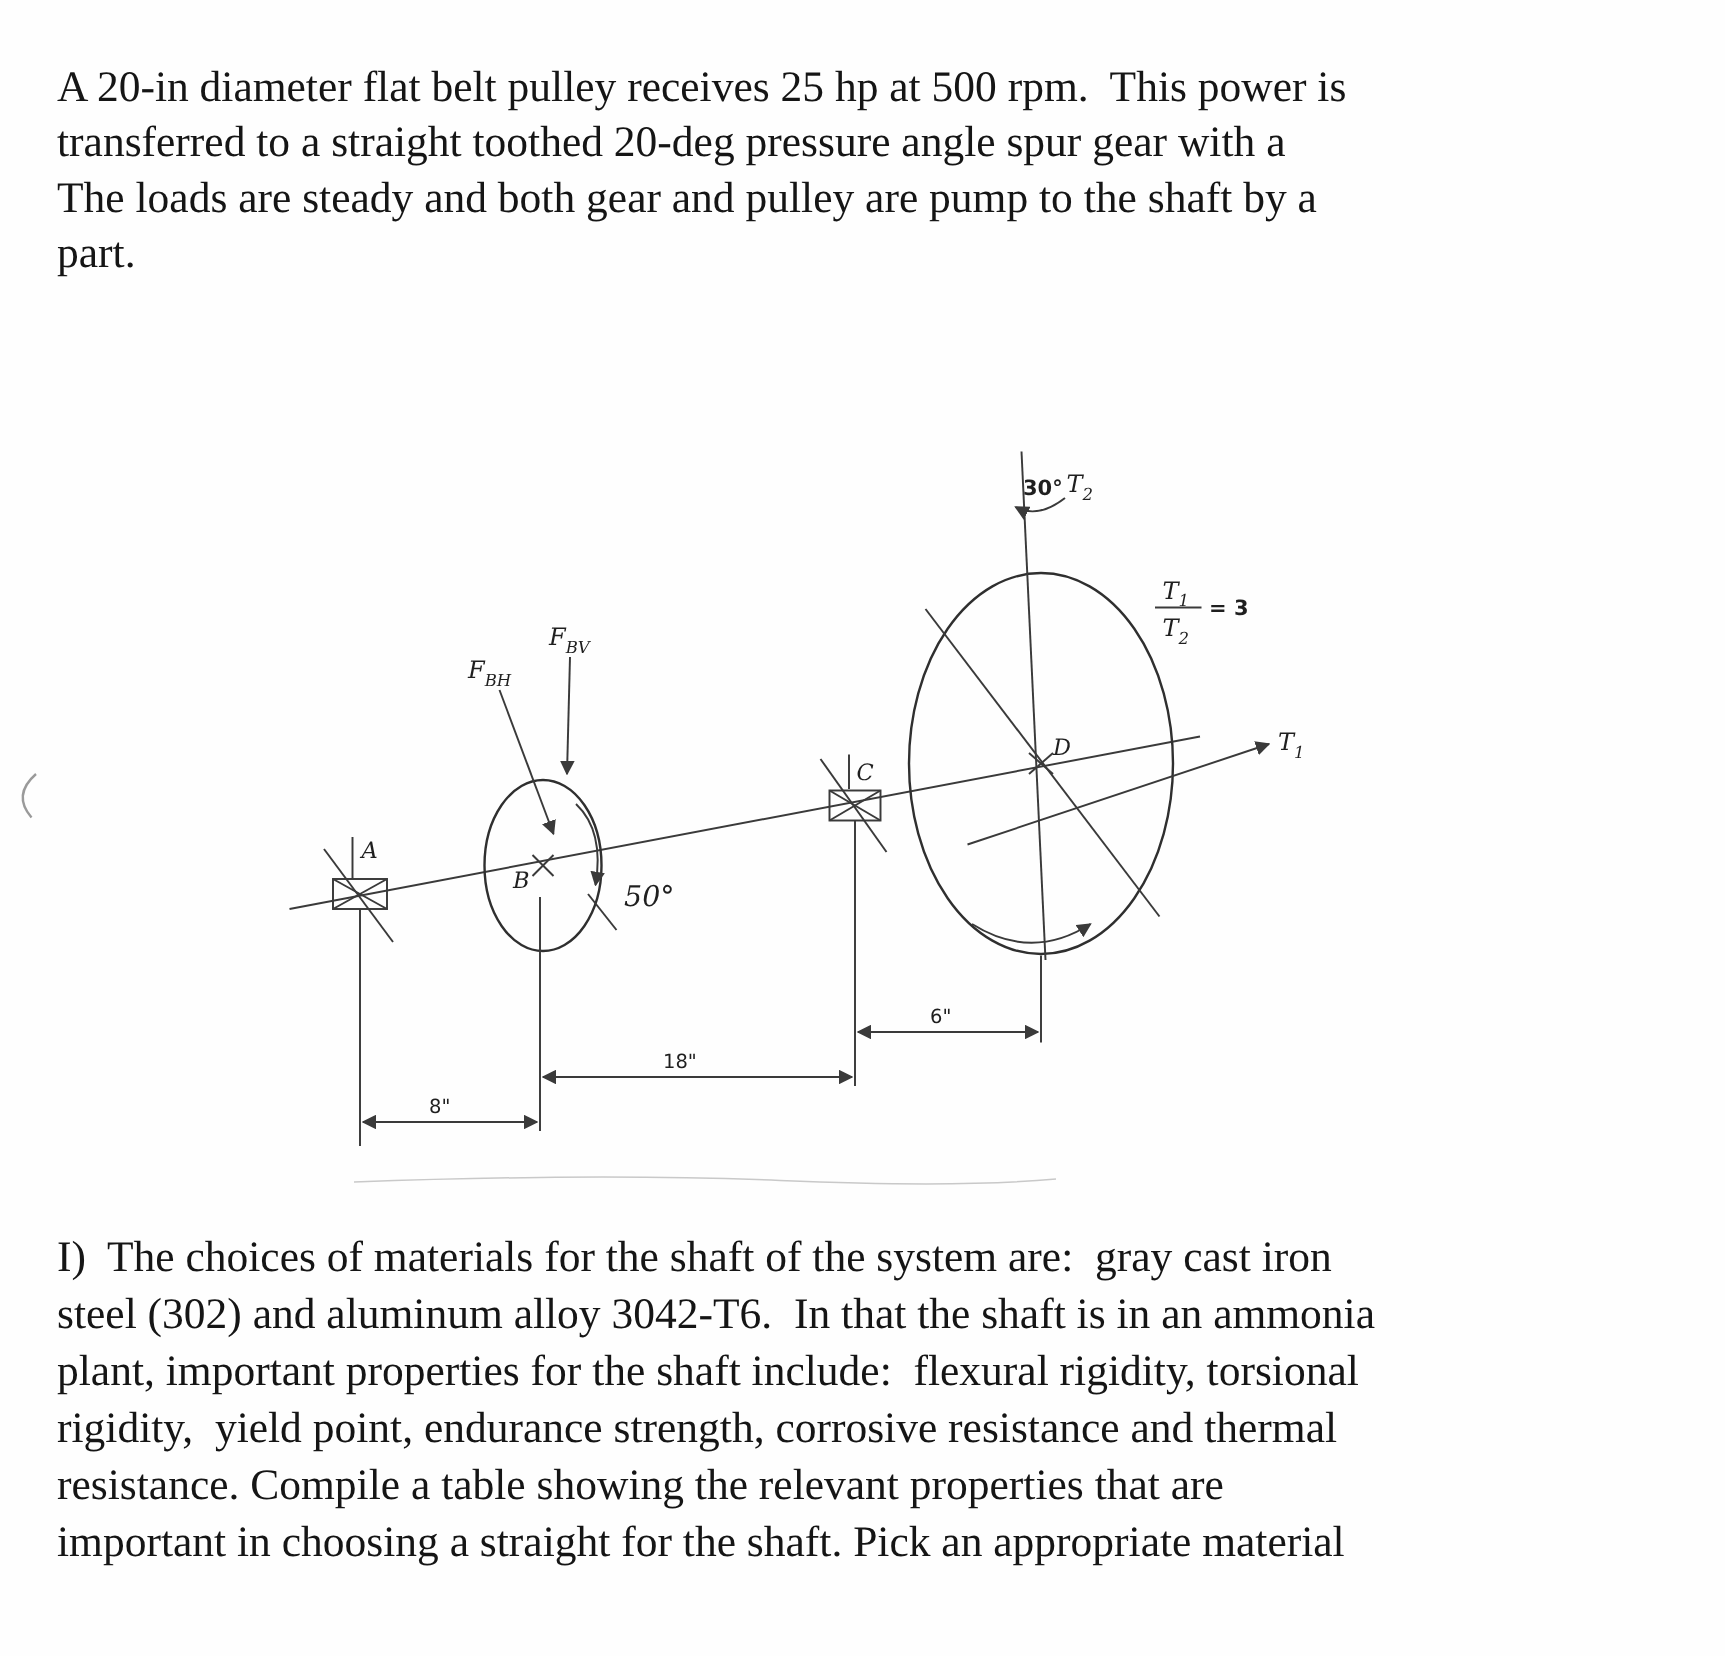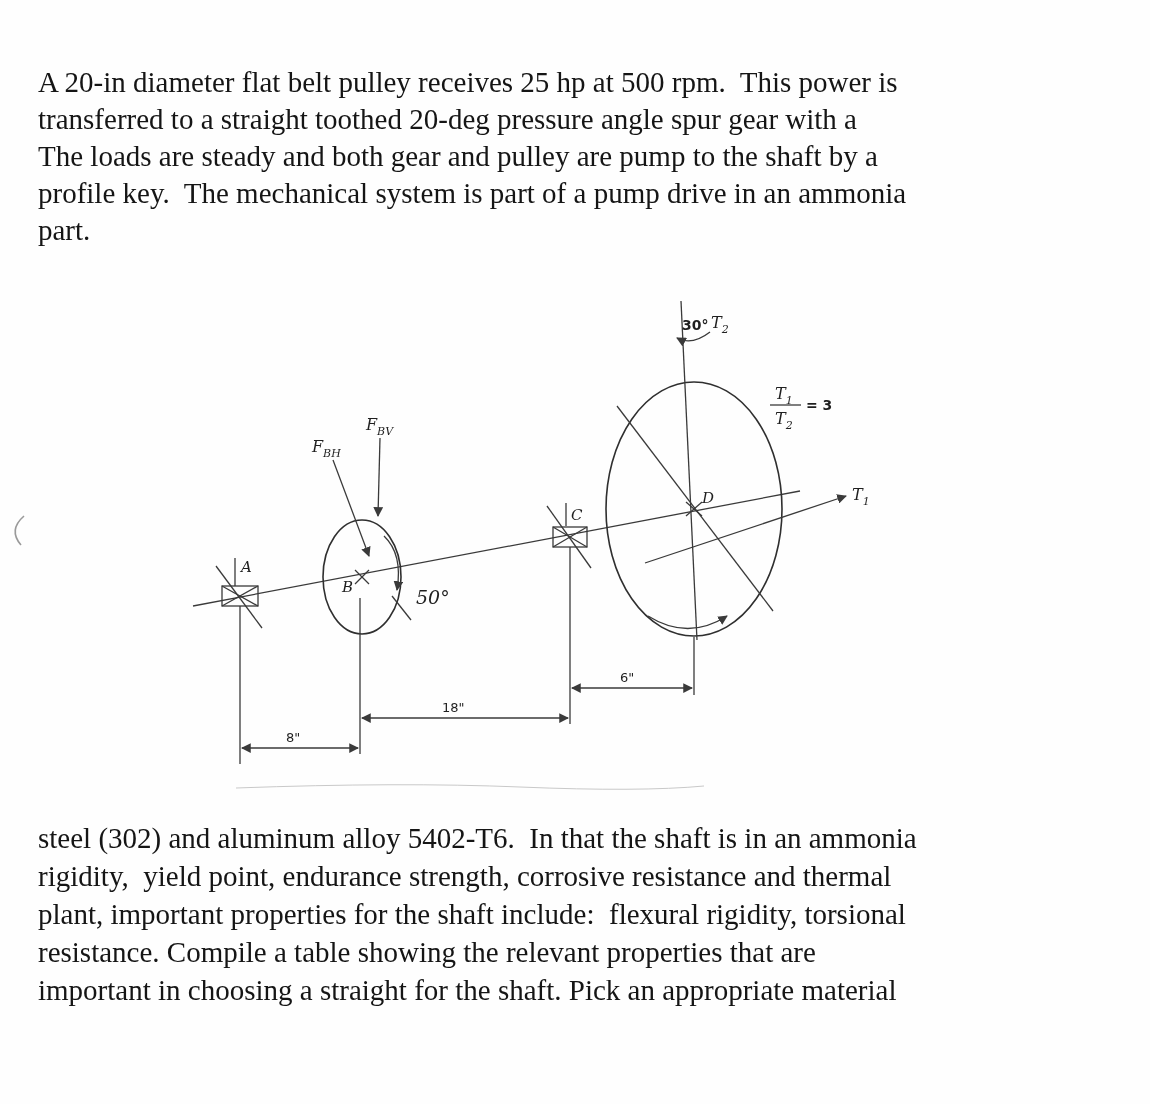--- a/index.html
+++ b/index.html
@@ -6,21 +6,21 @@
   .page {
     position: relative;
     width: 1150px;
     height: 1104px;
     background: #fefefe;
     font-family: "Liberation Serif", serif;
     color: #151515;
     overflow: hidden;
   }
   .para { position: absolute; left: 38px; }
-  .para-top { top: 40px; margin-top: 24px; }
+  .para-top { top: 40px; }
   .para-bottom { top: 819px; }
   .line {
     font-size: 29px;
     line-height: 37px;
     white-space: pre;
   }
   .para-bottom .line { line-height: 38px; }
   svg.diagram { position: absolute; left: 0; top: 0; }
 
   
@@ -40,21 +40,20 @@
 </style>
 </head>
 <body>
 
 <div class="page">
 
   <div class="para para-top">
     <div class="line">A 20-in diameter flat belt pulley receives 25 hp at 500 rpm.  This power is</div>
     <div class="line">transferred to a straight toothed 20-deg pressure angle spur gear with a</div>
     <div class="line">The loads are steady and both gear and pulley are pump to the shaft by a</div>
-    <div class="line">profile key.  The mechanical system is part of a pump drive in an ammonia</div>
     <div class="line">part.</div>
   </div>
 
   <svg class="diagram" width="1150" height="1104" viewBox="0 0 1150 1104" xmlns="http://www.w3.org/2000/svg">
     <defs>
       <marker id="arr" viewBox="0 0 10 10" refX="9" refY="5" markerWidth="7.5" markerHeight="7.5" orient="auto-start-reverse">
         <path d="M0,0 L10,5 L0,10 z" fill="#3a3a3a"></path>
       </marker>
     </defs>
 
@@ -147,20 +146,21 @@
 
       <line class="ln" x1="362" y1="718" x2="568" y2="718" marker-start="url(#arr)" marker-end="url(#arr)"></line>
       <text class="dim" x="442" y="712">18"</text>
 
       <line class="ln" x1="242" y1="748" x2="358" y2="748" marker-start="url(#arr)" marker-end="url(#arr)"></line>
       <text class="dim" x="286" y="742">8"</text>
     </g>
   </svg>
 
   <div class="para para-bottom">
-    <div class="line">steel (302) and aluminum alloy 5402-T6.  In that the shaft is in an ammonia</div>
+    <div class="line">I)  The choices of materials for the shaft of the system are:  gray cast iron</div>
+    <div class="line">steel (302) and aluminum alloy 3042-T6.  In that the shaft is in an ammonia</div>
+    <div class="line">plant, important properties for the shaft include:  flexural rigidity, torsional</div>
     <div class="line">rigidity,  yield point, endurance strength, corrosive resistance and thermal</div>
-    <div class="line">plant, important properties for the shaft include:  flexural rigidity, torsional</div>
     <div class="line">resistance. Compile a table showing the relevant properties that are</div>
     <div class="line">important in choosing a straight for the shaft. Pick an appropriate material</div>
   </div>
 
 </div>
 
 </body></html>

